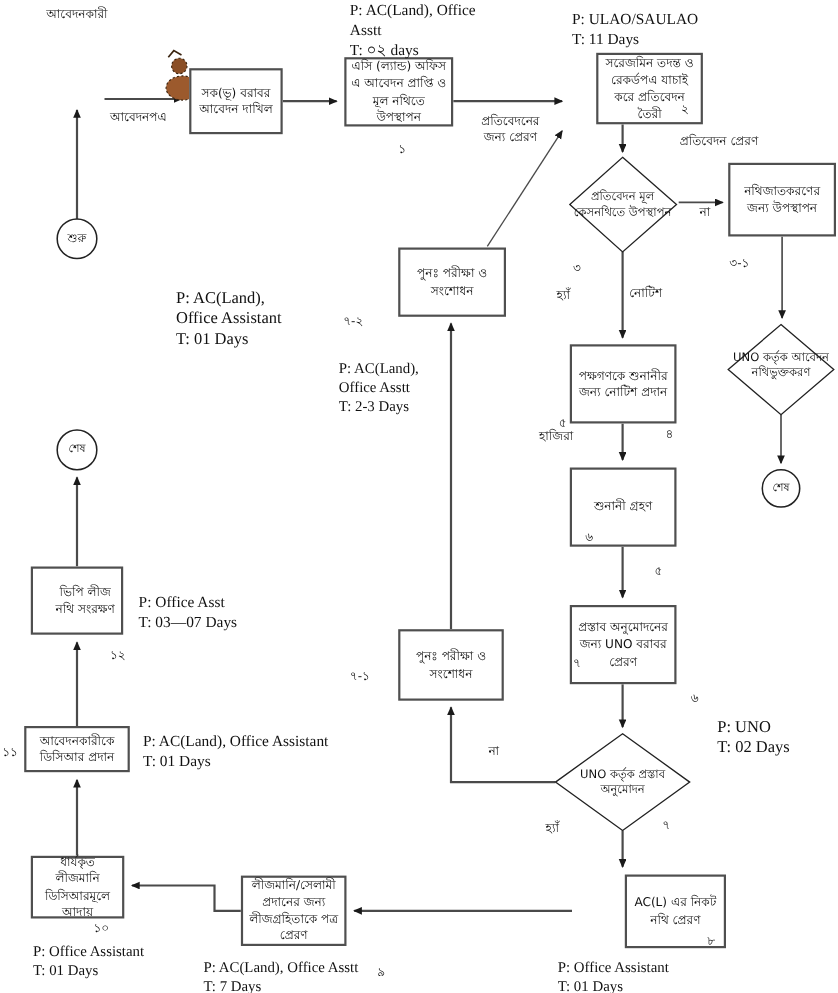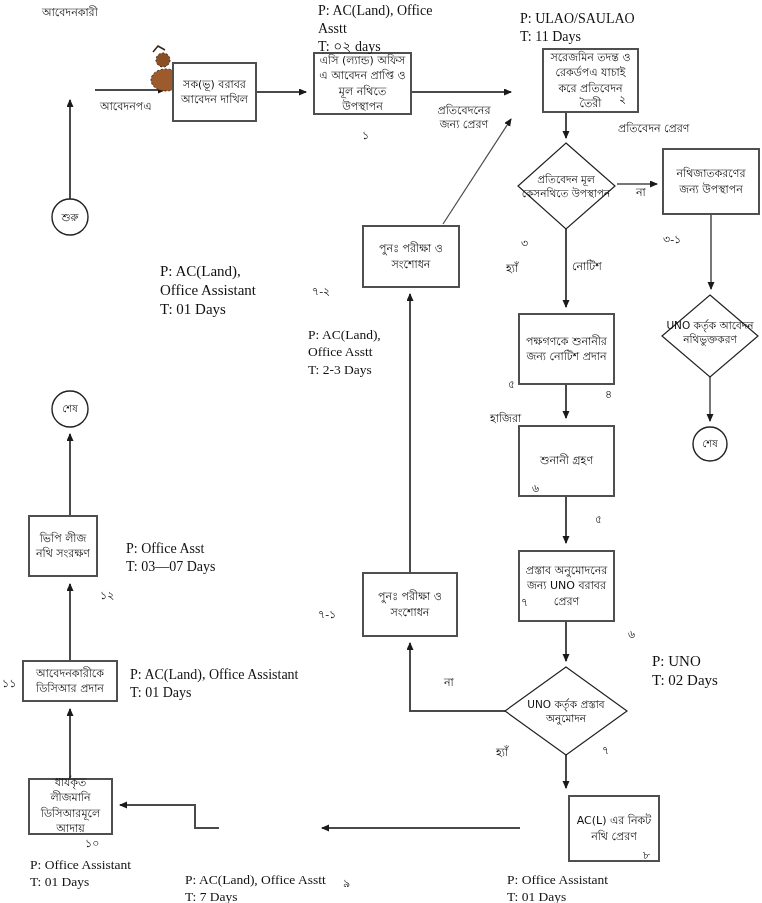--- a/index.html
+++ b/index.html
@@ -114,26 +114,27 @@
   <div class="box" style="left:518px;top:313px;width:97px;height:72px;">পক্ষগণকে শুনানীর জন্য নোটিশ প্রদান</div>
 
   <div class="box" style="left:662px;top:148px;width:98px;height:67px;">নথিজাতকরণের জন্য উপস্থাপন</div>
 
   <div class="box" style="left:518px;top:425px;width:97px;height:72px;">শুনানী গ্রহণ</div>
 
   <div class="box" style="left:518px;top:550px;width:97px;height:72px;">প্রস্তাব অনুমোদনের জন্য UNO বরাবর প্রেরণ</div>
 
   <div class="box" style="left:548px;top:795px;width:92px;height:67px;margin-left:20px;">AC(L) এর নিকট নথি প্রেরণ</div>
 
-
-  <div class="box" style="left:28px;top:778px;width:85px;height:57px;font-family:Liberation Mono, monospace;">ধার্যকৃত লীজমানি ডিসিআরমূলে আদায়</div>
+  <div class="box" style="left:219px;top:796px;width:96px;height:64px;">লীজমানি/সেলামী প্রদানের জন্য লীজগ্রহিতাকে পত্র প্রেরণ</div>
+
+  <div class="box" style="left:28px;top:778px;width:85px;height:57px;">ধার্যকৃত লীজমানি ডিসিআরমূলে আদায়</div>
 
   <div class="box" style="left:22px;top:660px;width:96px;height:42px;">আবেদনকারীকে ডিসিআর প্রদান</div>
 
-  <div class="box" style="left:28px;top:515px;width:70px;height:62px;">ভিপি লীজ নথি সংরক্ষণ</div>
+  <div class="box" style="left:28px;top:515px;width:84px;height:62px;padding-left:18px;">ভিপি লীজ নথি সংরক্ষণ</div>
 
   <div class="box" style="left:362px;top:572px;width:96px;height:65px;">পুনঃ পরীক্ষা ও সংশোধন</div>
 
   <div class="box" style="left:362px;top:225px;width:98px;height:63px;">পুনঃ পরীক্ষা ও সংশোধন</div>
 
   <div class="shape-text" style="left:520px;top:158px;width:92px;height:56px;">প্রতিবেদন মূল কেসনথিতে উপস্থাপন</div>
 
   <div class="shape-text" style="left:664px;top:301px;width:92px;height:62px;">UNO কর্তৃক আবেদন নথিভুক্তকরণ</div>
 
   <div class="shape-text" style="left:512px;top:685px;width:108px;height:52px;">UNO কর্তৃক প্রস্তাব অনুমোদন</div>
@@ -152,21 +153,21 @@
 জন্য প্রেরণ</div>
 
   <div class="lbl" style="left:618px;top:122px;">প্রতিবেদন প্রেরণ</div>
 
   <div class="lbl" style="left:636px;top:186px;">না</div>
 
   <div class="lbl" style="left:506px;top:262px;">হ্যাঁ</div>
 
   <div class="lbl" style="left:572px;top:260px;">নোটিশ</div>
 
-  <div class="lbl" style="left:490px;top:412px;">হাজিরা</div>
+  <div class="lbl" style="left:490px;top:390px;font-family:Liberation Serif, serif;">হাজিরা</div>
 
   <div class="lbl" style="left:444px;top:676px;">না</div>
 
   <div class="lbl" style="left:496px;top:746px;">হ্যাঁ</div>
 
   <div class="num" style="left:362px;top:127px;">১</div>
   <div class="num" style="left:619px;top:91px;">২</div>
   <div class="num" style="left:521px;top:235px;">৩</div>
   <div class="num" style="left:663px;top:231px;">৩-১</div>
   <div class="num" style="left:605px;top:386px;">৪</div>

